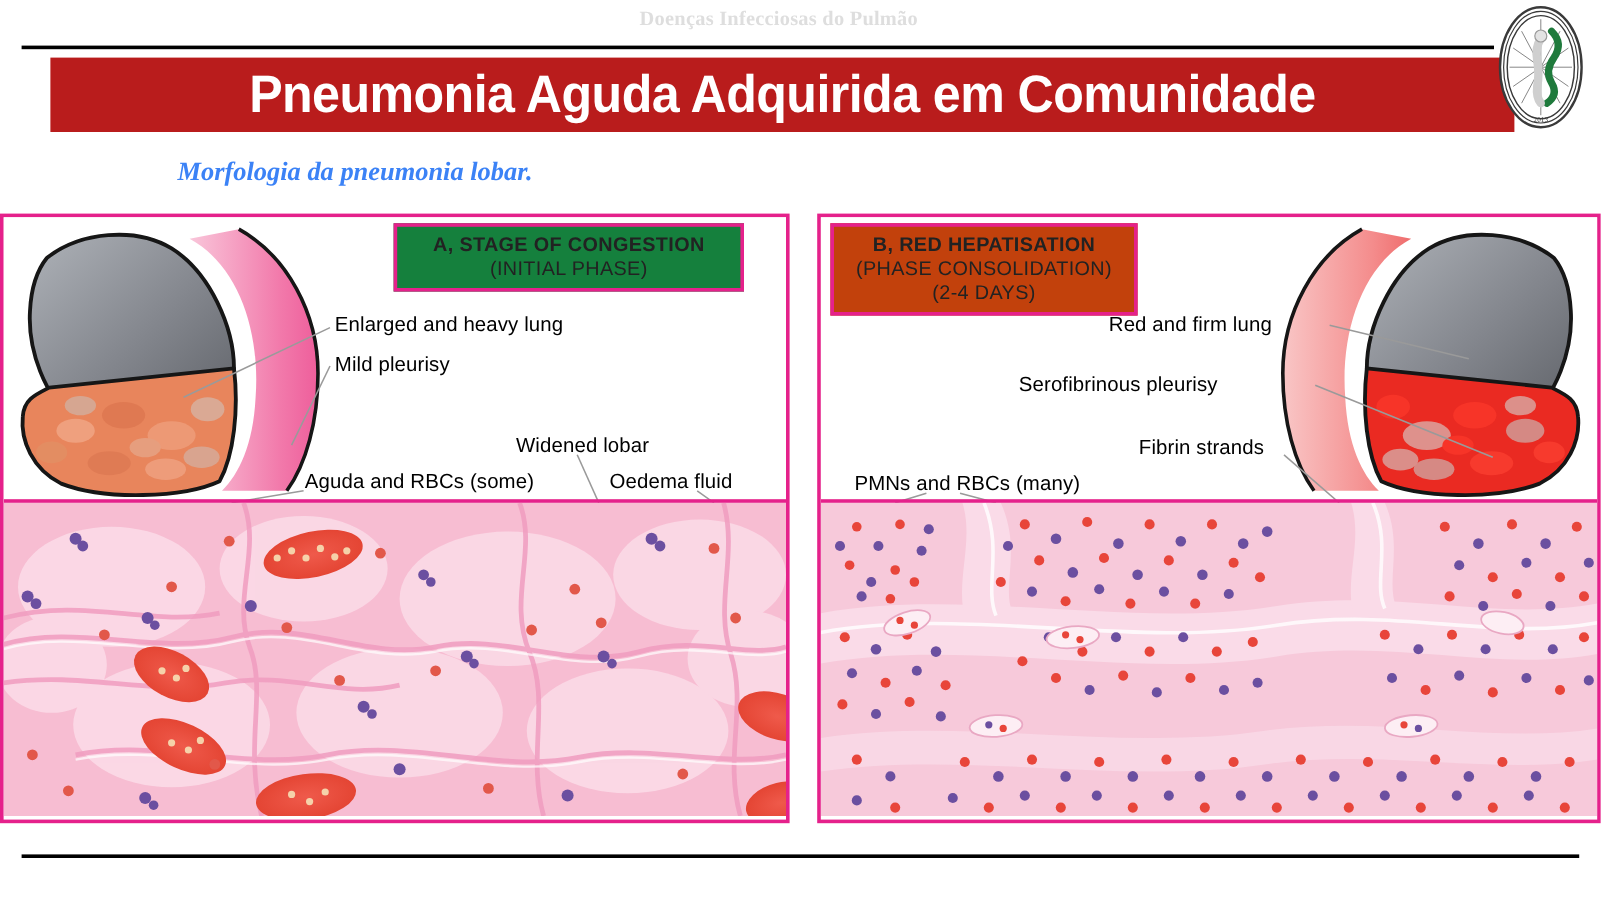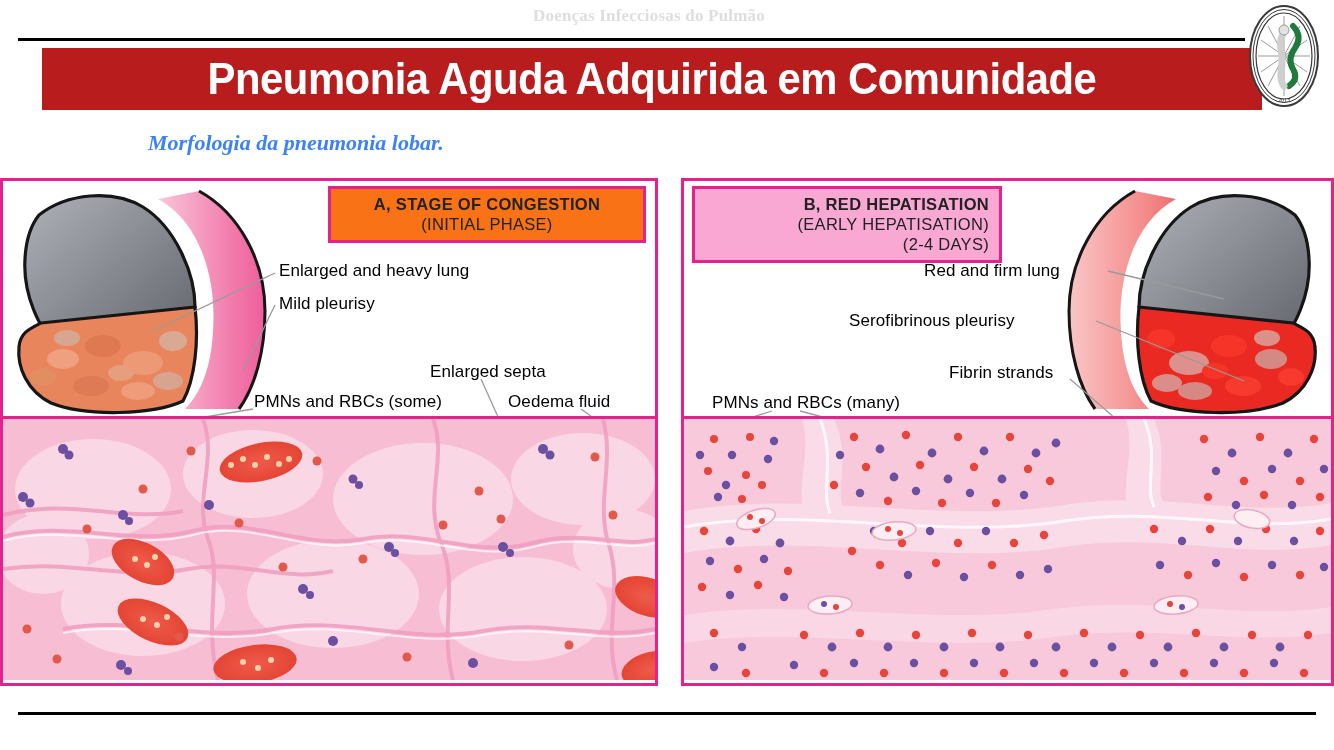--- a/index.html
+++ b/index.html
@@ -47,22 +47,22 @@
 
   .panel-top{position:absolute;left:0;top:0;right:0;height:238px;background:#fff;}
   .panel-bottom{position:absolute;left:0;bottom:0;right:0;height:264px;border-top:3px solid #e5218b;overflow:hidden;}
 
   .caption-box{
     position:absolute;top:5px;box-sizing:border-box;
     border:3px solid #e5218b;text-align:center;
     font-size:16.5px;font-weight:bold;line-height:1.22;color:#222;
     padding:5px 10px 6px;letter-spacing:.3px;
   }
-  #caption-a{left:325px;width:318px;background:#f97316;}
-  #caption-b{left:8px;width:310px;background:#f9a8d4;text-align:right;}
+  #caption-a{left:325px;width:292px;background:#15803d;}
+  #caption-b{left:8px;width:256px;background:#c2410c;}
   .caption-box div:nth-child(2),.caption-box div:nth-child(3){font-weight:normal;}
 
   
   .lbl{
     position:absolute;font-size:17px;color:#000000;white-space:nowrap;
     letter-spacing:.1px;
   }
 
   svg.diagram{position:absolute;top:0;}
 
@@ -156,22 +156,22 @@
           <ellipse cx="165" cy="200" rx="15" ry="9" fill="#cdbfb9"></ellipse>
           <ellipse cx="118" cy="192" rx="13" ry="8" fill="#e6b39a"></ellipse>
           <ellipse cx="64" cy="157" rx="13" ry="8" fill="#c9c2bd"></ellipse>
         </g>
 
         <path d="M196 10 C236 32 262 80 262 130 C262 170 252 206 236 228" fill="none" stroke="#161616" stroke-width="3"></path>
       </svg>
 
       <div class="lbl" style="left:276px;top:80px;">Enlarged and heavy lung</div>
       <div class="lbl" style="left:276px;top:113px;">Mild pleurisy</div>
-      <div class="lbl" style="left:427px;top:181px;">Enlarged septa</div>
-      <div class="lbl" style="left:251px;top:211px;">PMNs and RBCs (some)</div>
+      <div class="lbl" style="left:427px;top:181px;">Widened lobar</div>
+      <div class="lbl" style="left:251px;top:211px;">Aguda and RBCs (some)</div>
       <div class="lbl" style="left:505px;top:211px;">Oedema fluid</div>
 
       <svg style="position:absolute;left:0;top:0;" width="658" height="238">
         <line x1="272" y1="92" x2="150" y2="150" stroke="#9a9a9a" stroke-width="1.3"></line>
         <line x1="272" y1="124" x2="240" y2="190" stroke="#9a9a9a" stroke-width="1.3"></line>
         <line x1="478" y1="198" x2="496" y2="238" stroke="#9a9a9a" stroke-width="1.3"></line>
         <line x1="578" y1="228" x2="592" y2="238" stroke="#9a9a9a" stroke-width="1.3"></line>
         <line x1="250" y1="228" x2="190" y2="238" stroke="#9a9a9a" stroke-width="1.3"></line>
       </svg>
 
@@ -336,21 +336,21 @@
       <svg style="position:absolute;left:0;top:0;" width="653" height="238">
         <line x1="424" y1="90" x2="540" y2="118" stroke="#9a9a9a" stroke-width="1.3"></line>
         <line x1="412" y1="140" x2="560" y2="200" stroke="#9a9a9a" stroke-width="1.3"></line>
         <line x1="386" y1="198" x2="432" y2="238" stroke="#9a9a9a" stroke-width="1.3"></line>
         <line x1="88" y1="230" x2="62" y2="238" stroke="#9a9a9a" stroke-width="1.3"></line>
         <line x1="116" y1="230" x2="146" y2="238" stroke="#9a9a9a" stroke-width="1.3"></line>
       </svg>
 
       <div class="caption-box" id="caption-b">
         <div>B, RED HEPATISATION</div>
-        <div>(EARLY HEPATISATION)</div>
+        <div>(PHASE CONSOLIDATION)</div>
         <div>(2-4 DAYS)</div>
       </div>
     </div>
 
     <div class="panel-bottom">
       <svg class="histo" width="647" height="261" viewBox="0 0 647 261" preserveAspectRatio="none">
         <rect width="647" height="261" fill="#f6c3d6"></rect>
 
         <g fill="#fadbe8">
           <path d="M0 0 H647 V261 H0 Z" opacity="0.25"></path>

